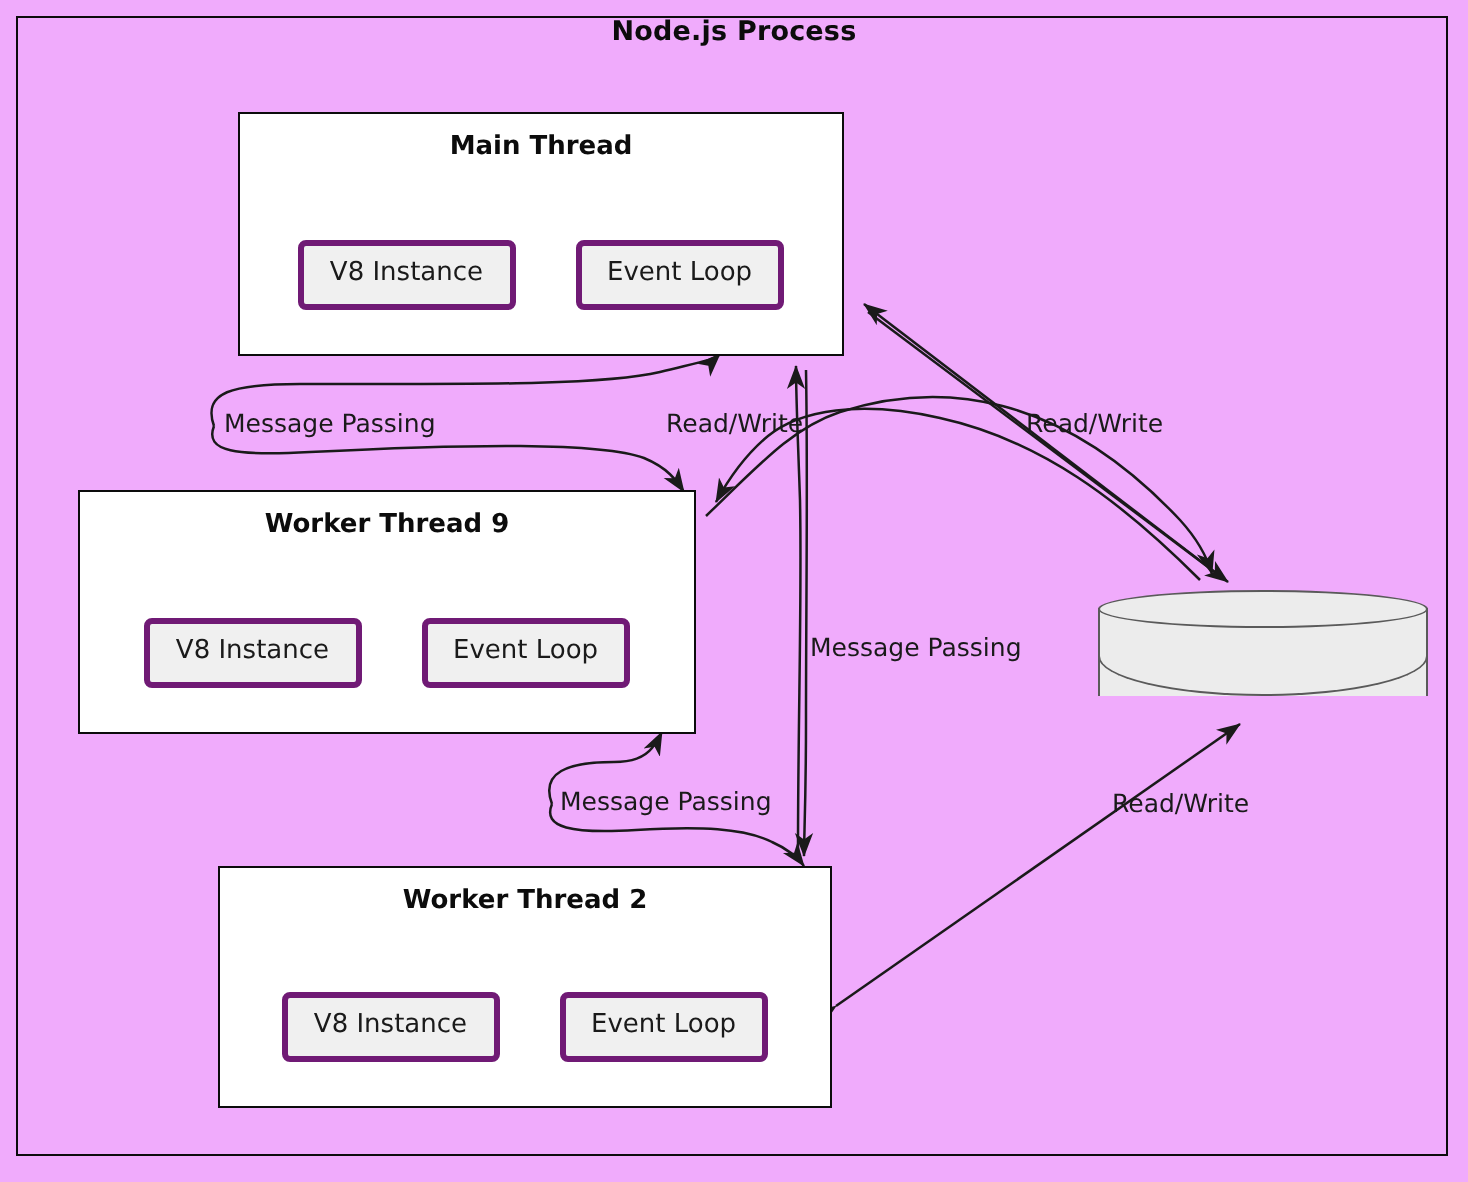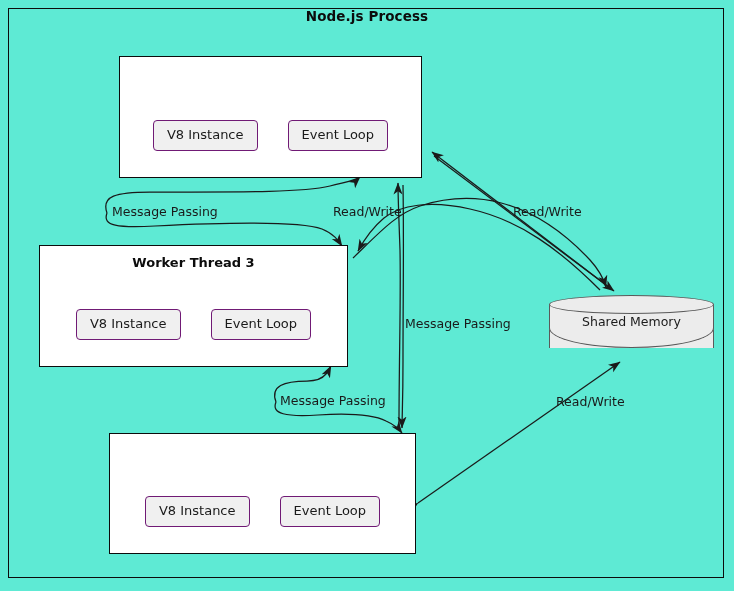--- a/index.html
+++ b/index.html
@@ -11,21 +11,21 @@
   body {
     font-family: "DejaVu Sans", "Liberation Sans", sans-serif;
     width: 734px;
     height: 591px;
     overflow: hidden;
   }
   #stage {
     position: relative;
     width: 734px;
     height: 591px;
-    background: #5eead4;
+    background: #f0abfc;
   }
   #wires {
     position: absolute;
     left: 0;
     top: 0;
     width: 734px;
     height: 591px;
     pointer-events: none;
   }
 
@@ -71,21 +71,21 @@
   }
   .chip-row {
     position: absolute;
     left: 0;
     width: 100%;
     display: flex;
     justify-content: center;
     gap: 30px;
   }
   .chip {
-    border: 1px solid #701a75;
+    border: 3px solid #701a75;
     background: #f0f0f0;
     border-radius: 4px;
     font-size: 13px;
     color: #1a1a1a;
     padding: 7px 13px;
     white-space: nowrap;
     line-height: 1.15;
   }
 
   #box-main      { left: 119px; top: 56px;  width: 303px; height: 122px; }
@@ -204,47 +204,48 @@
 
     <g>
       <path d="M 418,503 L 620,362" fill="none" stroke="#1a1a1a" stroke-width="1.25" marker-end="url(#ah)" marker-start="url(#ah)"></path>
     </g>
   </svg>
 
   <div class="process-frame"></div>
   <div class="process-title">Node.js Process</div>
 
   <div class="thread-box" id="box-main">
+    <div class="thread-title">Main Thread</div>
     <div class="chip-row">
       <div class="chip">V8 Instance</div>
       <div class="chip">Event Loop</div>
     </div>
   </div>
 
   <div class="thread-box" id="box-worker1">
-    <div class="thread-title">Worker Thread 3</div>
+    <div class="thread-title">Worker Thread 9</div>
     <div class="chip-row">
       <div class="chip">V8 Instance</div>
       <div class="chip">Event Loop</div>
     </div>
   </div>
 
   <div class="thread-box" id="box-worker2">
+    <div class="thread-title">Worker Thread 2</div>
     <div class="chip-row">
       <div class="chip">V8 Instance</div>
       <div class="chip">Event Loop</div>
     </div>
   </div>
 
   <div class="cylinder">
     <div class="cyl-body"></div>
     <div class="cyl-bottom"></div>
     <div class="cyl-top"></div>
     <div class="cyl-label">
-      <div>Shared Memory</div>
     </div>
   </div>
 
   <div class="edge-label" id="lbl-mp-top">Message Passing</div>
   <div class="edge-label" id="lbl-mp-mid">Message Passing</div>
   <div class="edge-label" id="lbl-mp-bottom">Message Passing</div>
   <div class="edge-label" id="lbl-rw-left">Read/Write</div>
   <div class="edge-label" id="lbl-rw-right">Read/Write</div>
   <div class="edge-label" id="lbl-rw-bottom">Read/Write</div>
 

